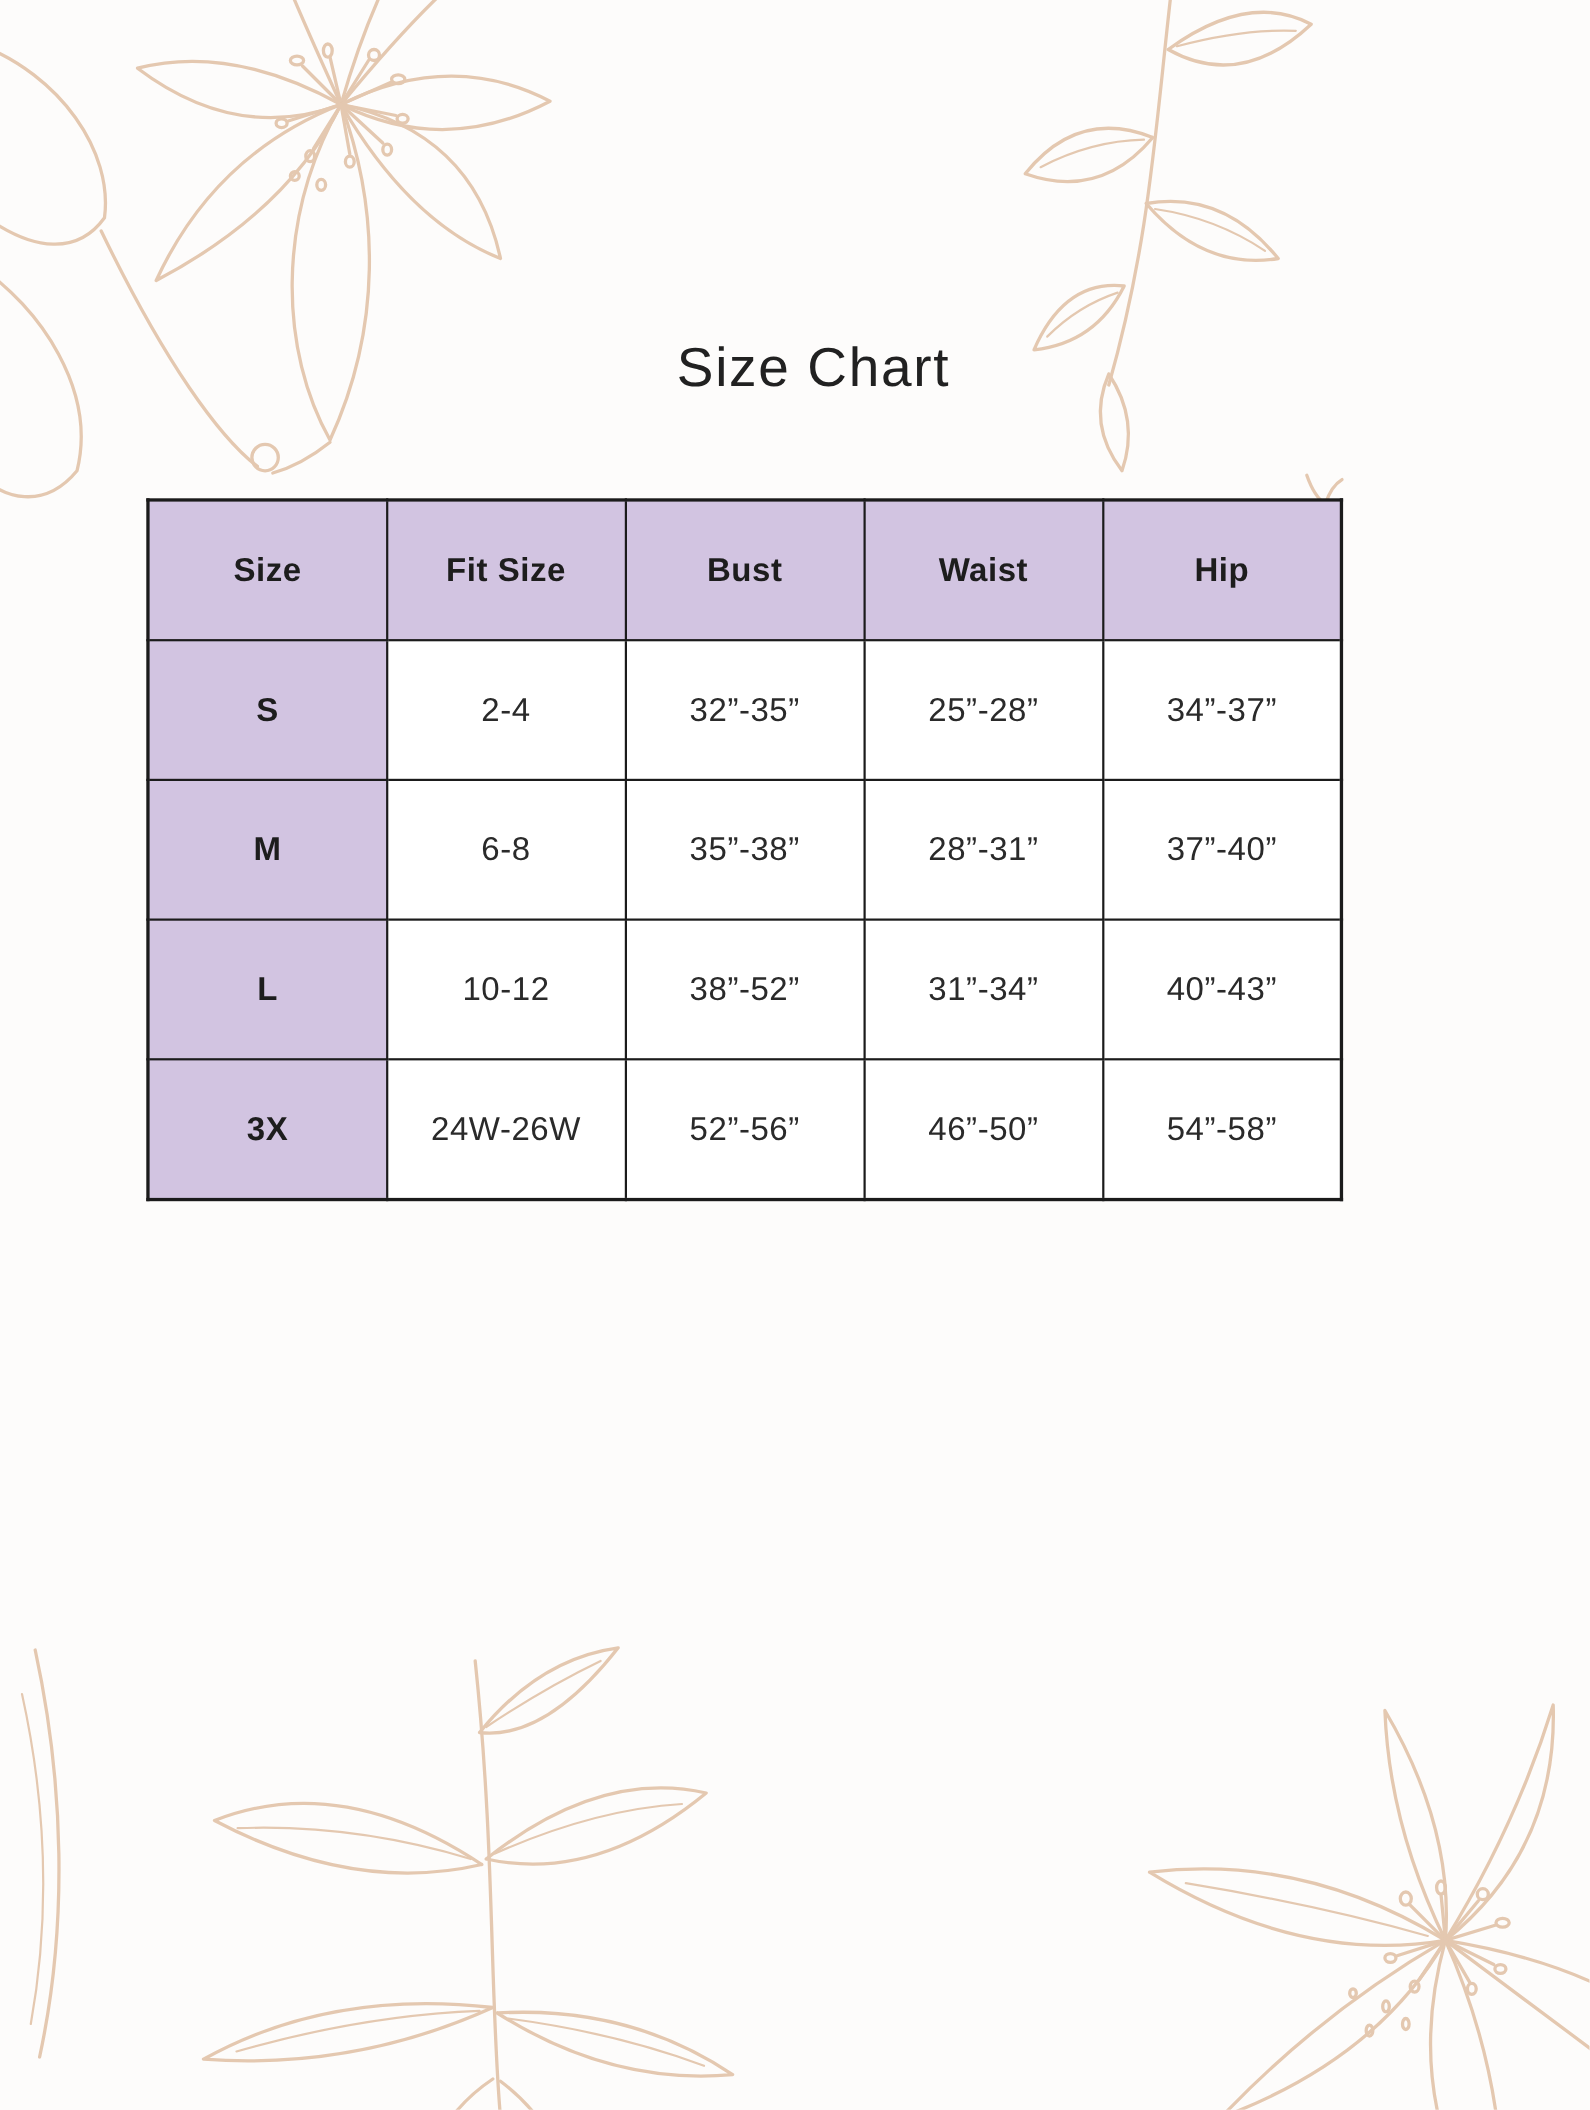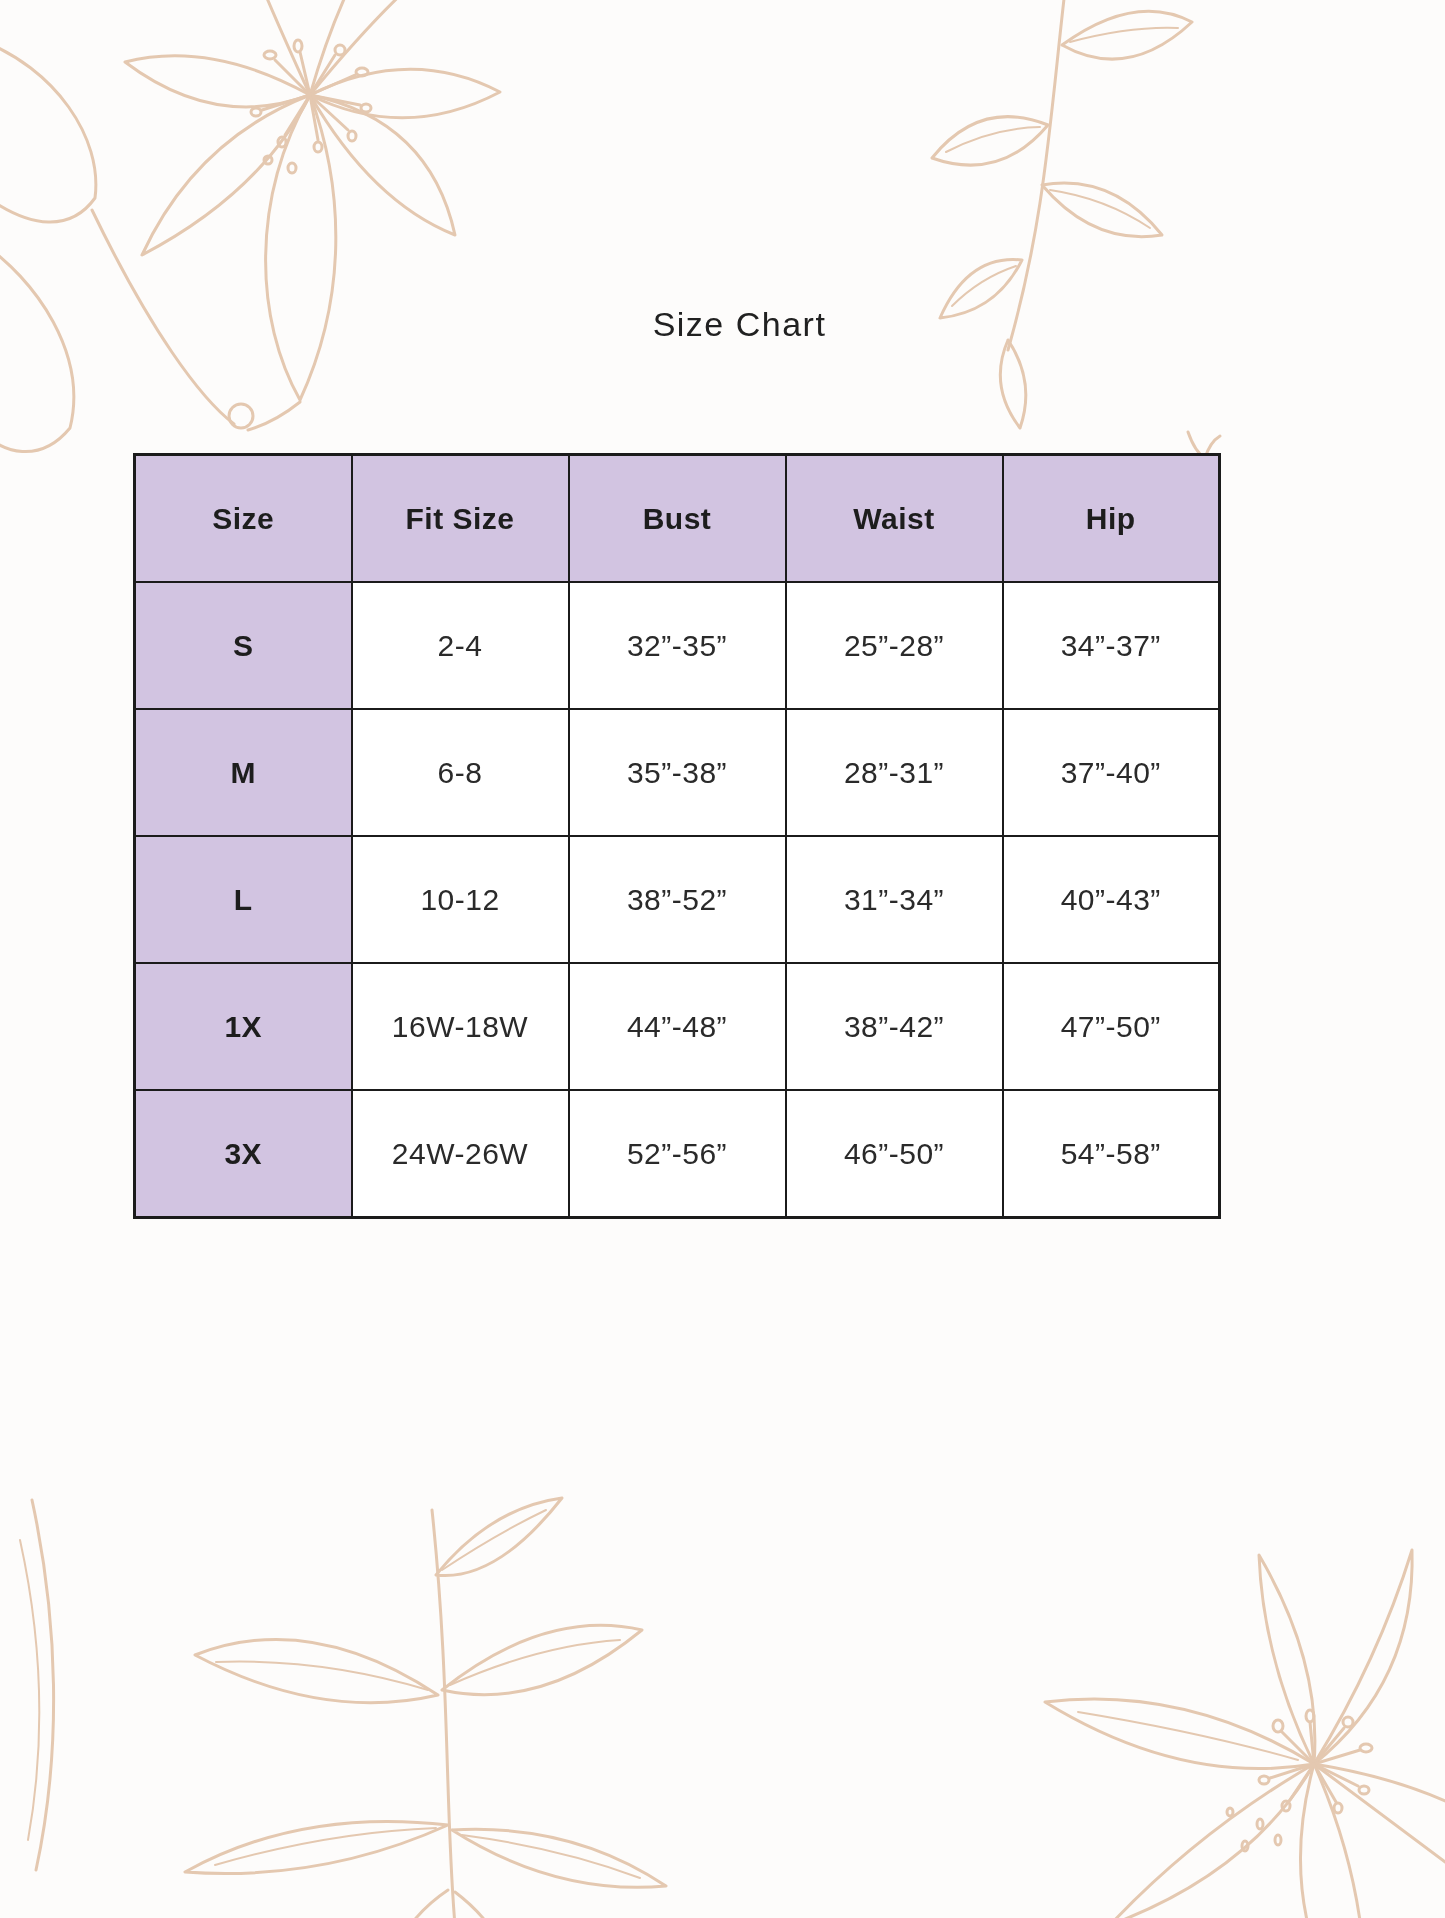--- a/index.html
+++ b/index.html
@@ -9,21 +9,21 @@
     font-family:"Liberation Sans","DejaVu Sans",sans-serif;
     color:#242424;
   }
   .decor{position:absolute;pointer-events:none;}
   .decor path, .decor circle, .decor ellipse{
     fill:none;stroke:#e4c8b0;stroke-width:3;stroke-linecap:round;stroke-linejoin:round;
   }
   .decor .thin{stroke-width:2;}
   #title{
     position:absolute;left:133px;top:305px;width:1213px;
-    text-align:center;font-size:34px;font-weight:500;letter-spacing:1.5px;color:#212121;
+    text-align:center;font-size:50px;font-weight:500;letter-spacing:1.5px;color:#212121;
   }
   #size-table{
     position:absolute;left:133px;top:453px;width:1088px;
     border-collapse:collapse;table-layout:fixed;
     border:3px solid #1b1b1b;
   }
   #size-table th, #size-table td{
     border:2px solid #1b1b1b;
     height:125px;padding:0;
     text-align:center;vertical-align:middle;
@@ -184,27 +184,20 @@
       <td>37”-40”</td>
     </tr>
     <tr>
       <td class="rowhead">L</td>
       <td>10-12</td>
       <td>38”-52”</td>
       <td>31”-34”</td>
       <td>40”-43”</td>
     </tr>
     <tr>
-      <td class="rowhead">1X</td>
-      <td>16W-18W</td>
-      <td>44”-48”</td>
-      <td>38”-42”</td>
-      <td>47”-50”</td>
-    </tr>
-    <tr>
       <td class="rowhead">3X</td>
       <td>24W-26W</td>
       <td>52”-56”</td>
       <td>46”-50”</td>
       <td>54”-58”</td>
     </tr>
   </tbody>
 </table>
 
 </body></html>

